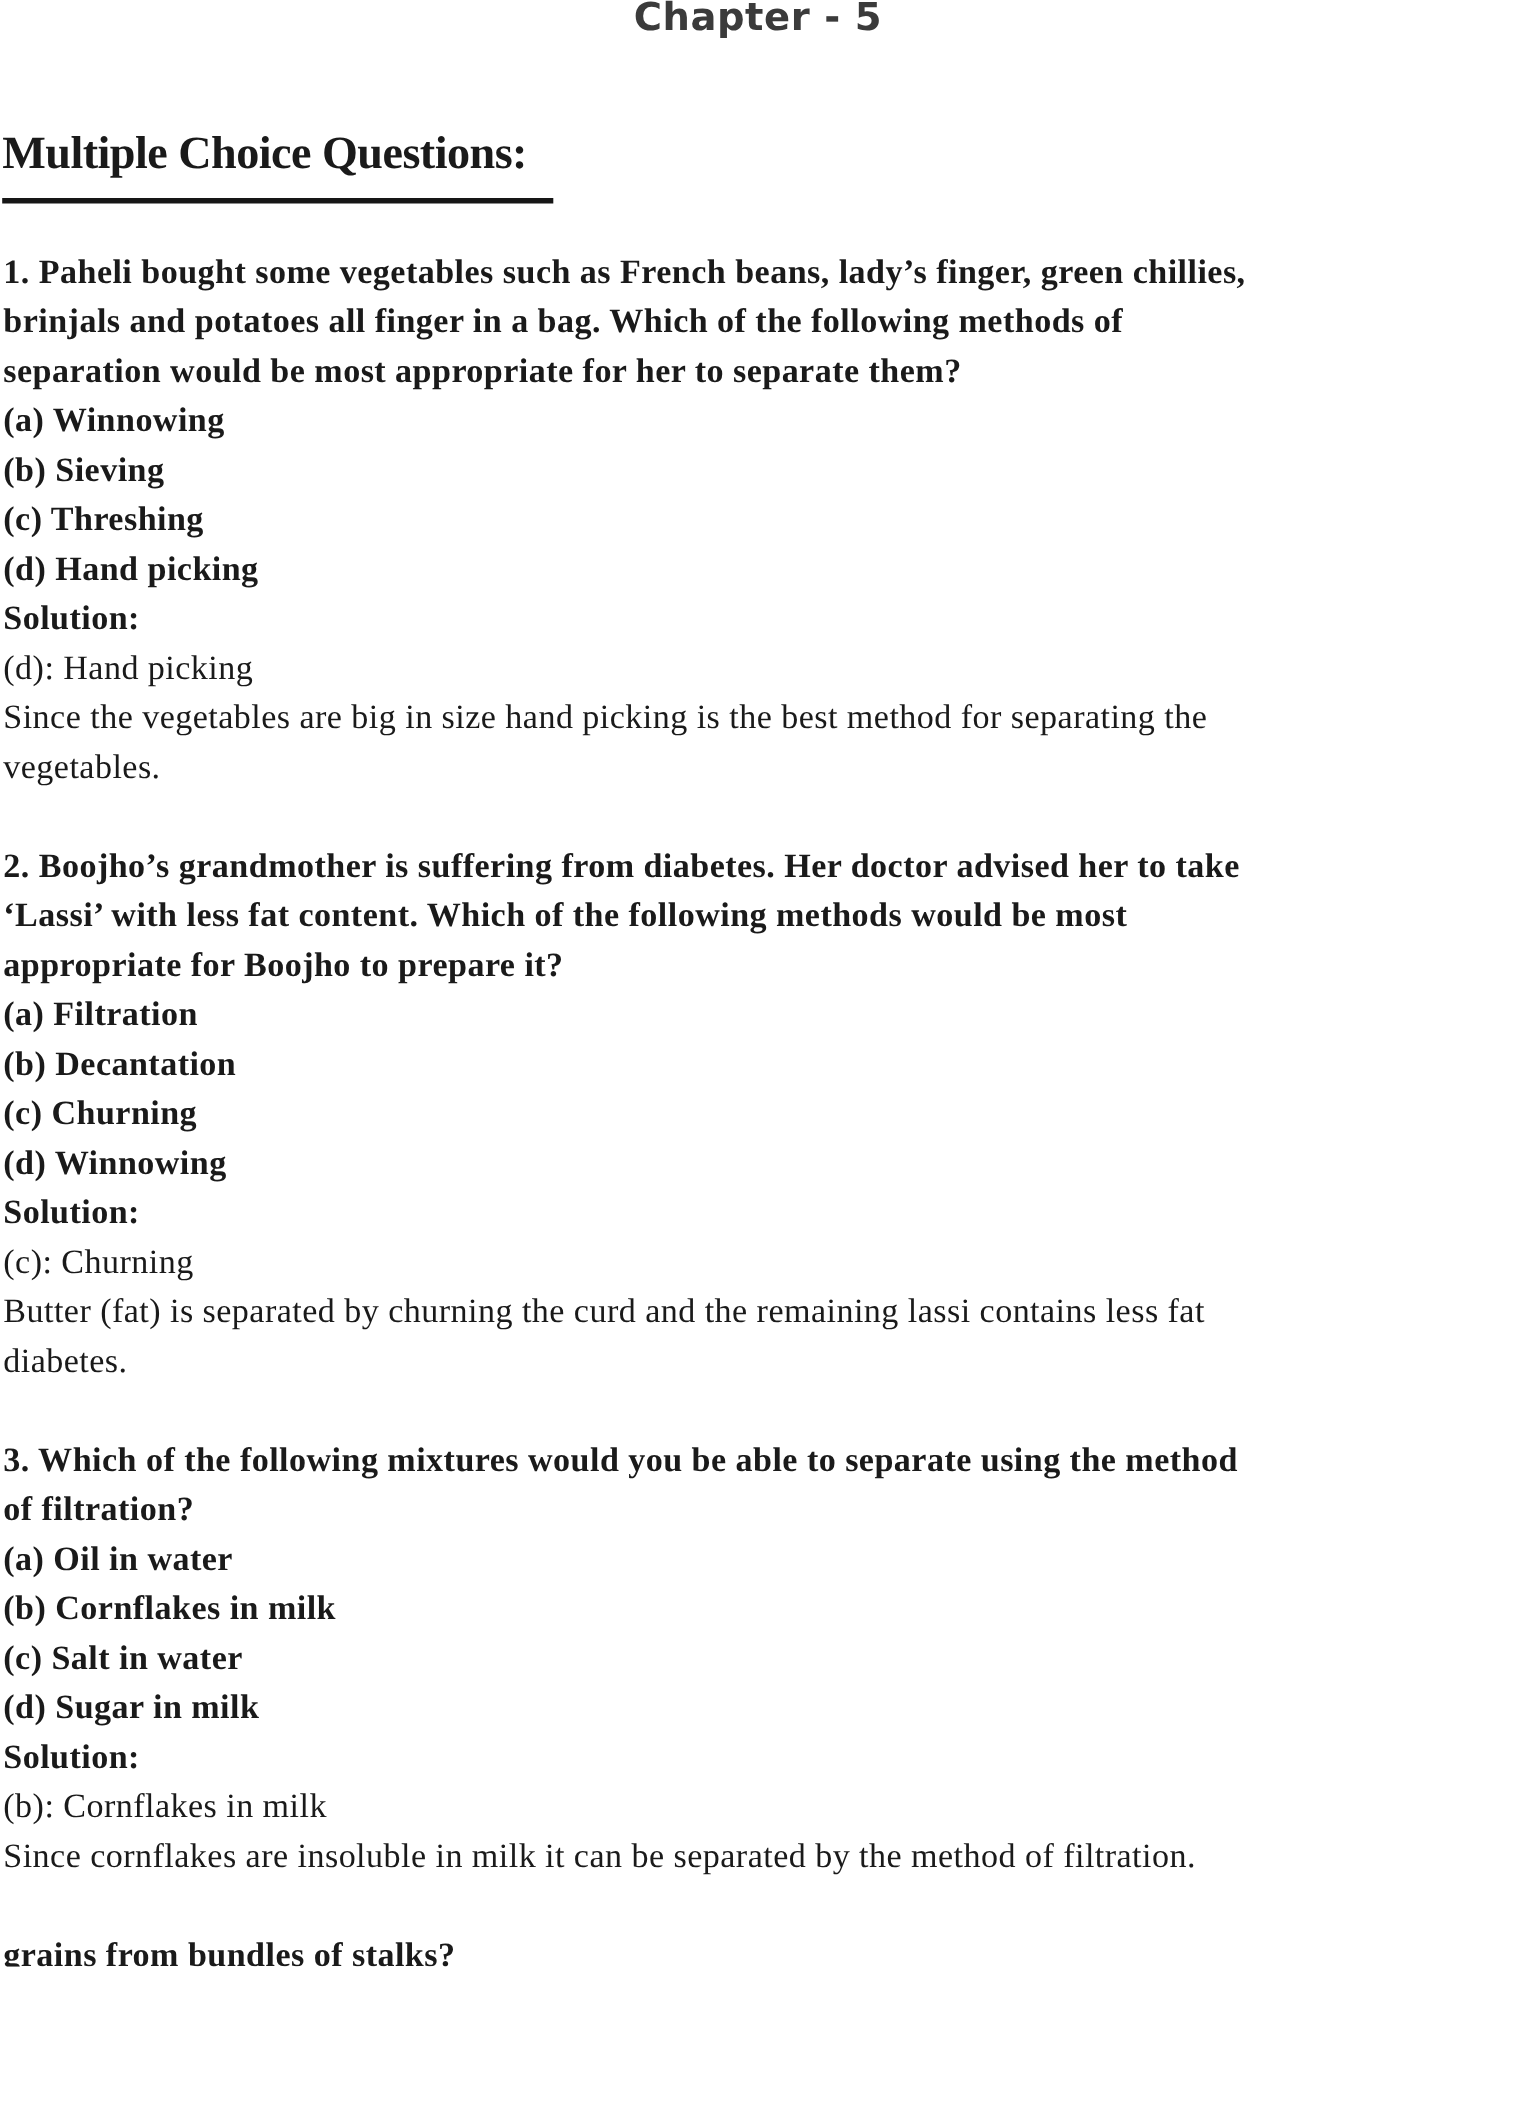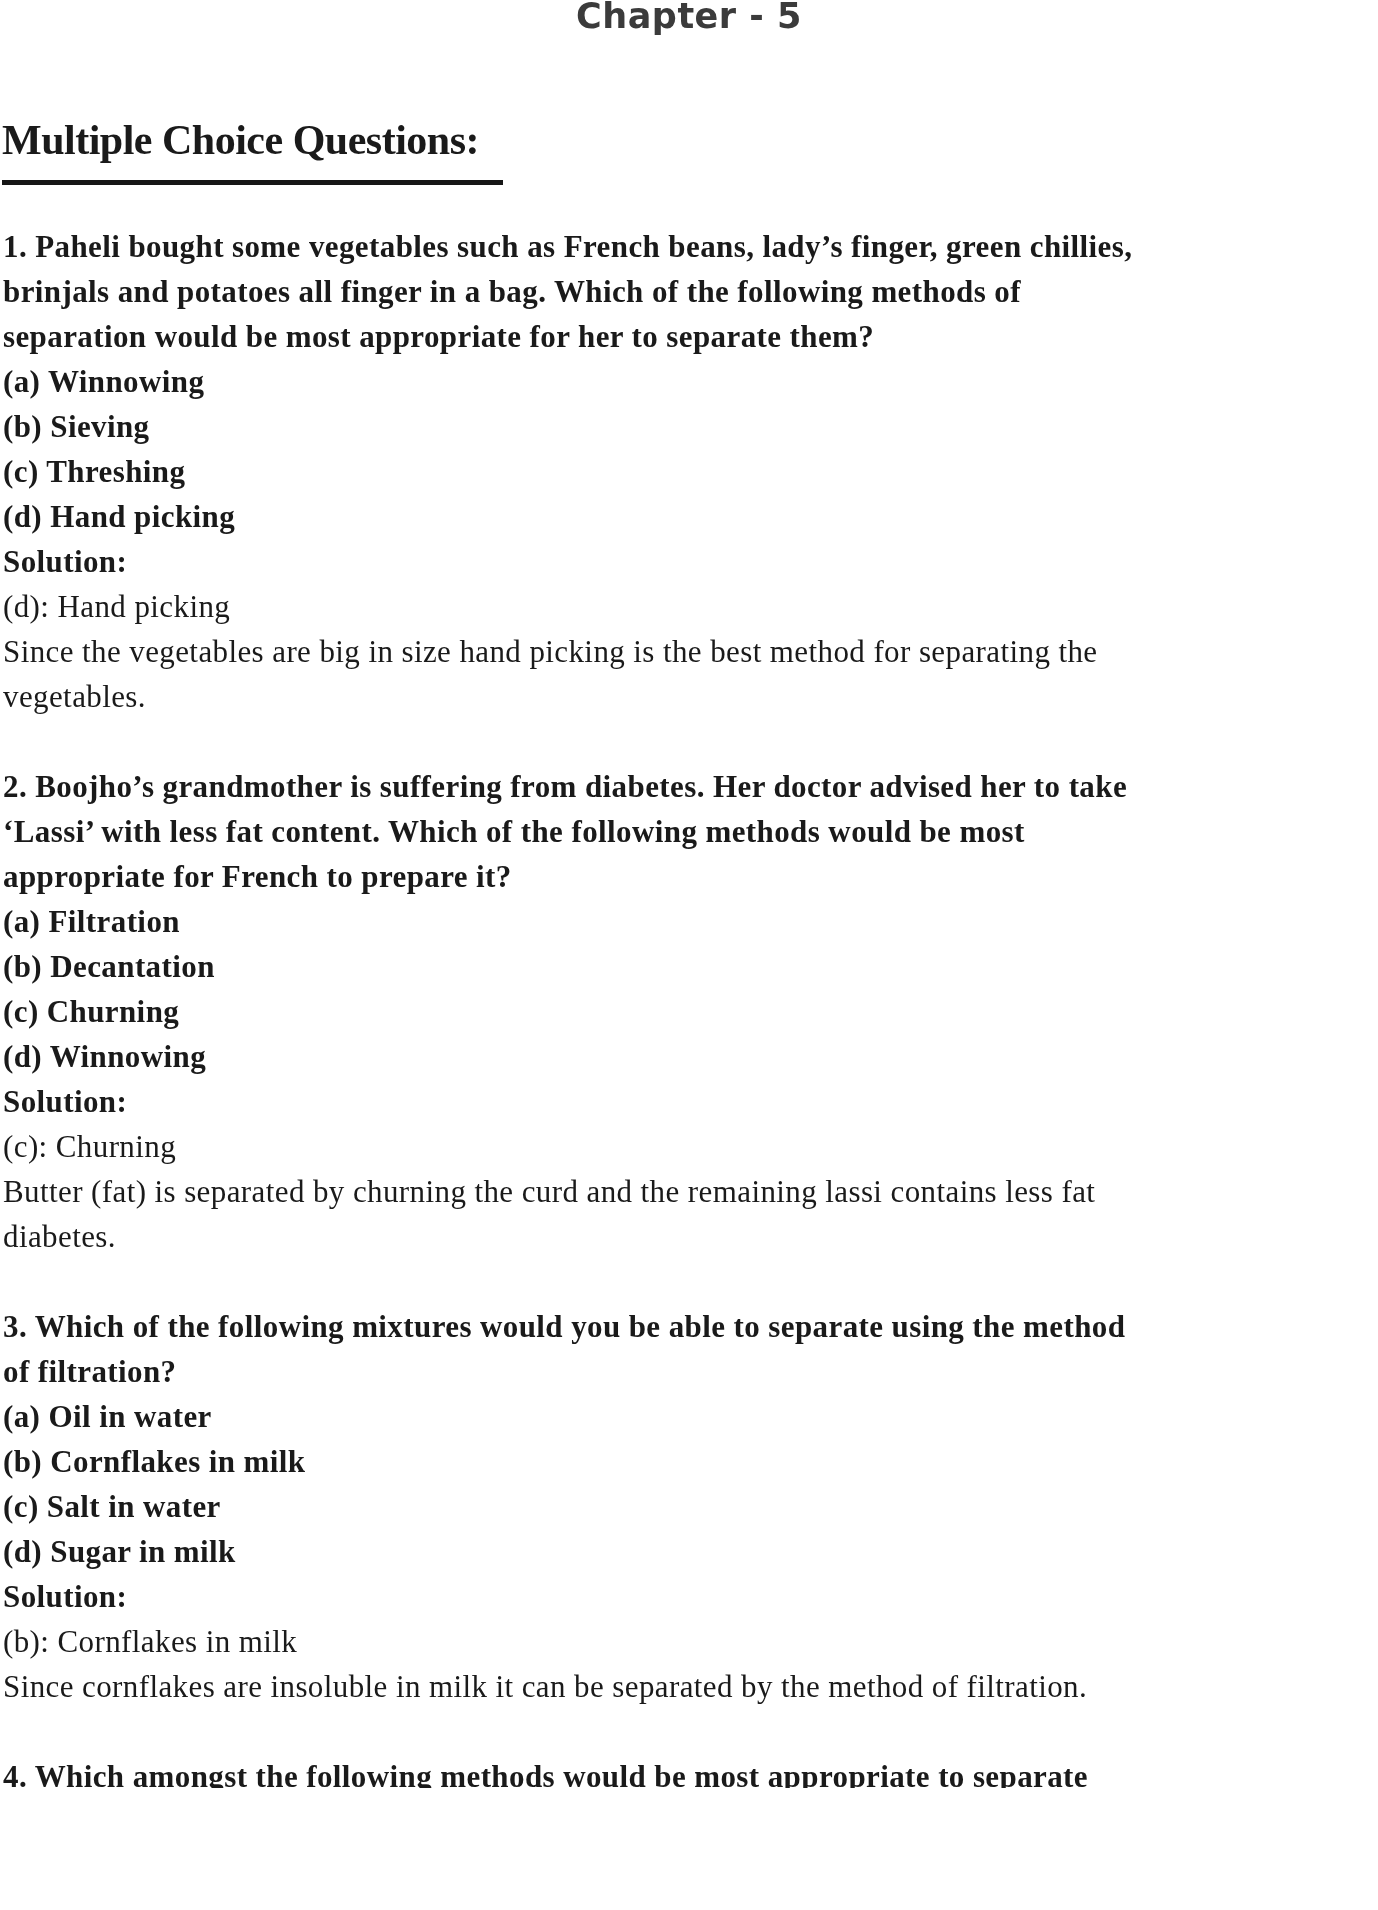--- a/index.html
+++ b/index.html
@@ -84,21 +84,21 @@
       <div class="ln b">(d) Hand picking</div>
       <div class="ln b">Solution:</div>
       <div class="ln r">(d): Hand picking</div>
       <div class="ln r">Since the vegetables are big in size hand picking is the best method for separating the</div>
       <div class="ln r">vegetables.</div>
     </section>
 
     <section class="qblock">
       <div class="ln b">2. Boojho’s grandmother is suffering from diabetes. Her doctor advised her to take</div>
       <div class="ln b">‘Lassi’ with less fat content. Which of the following methods would be most</div>
-      <div class="ln b">appropriate for French to prepare it?</div>
+      <div class="ln b">appropriate for Boojho to prepare it?</div>
       <div class="ln b">(a) Filtration</div>
       <div class="ln b">(b) Decantation</div>
       <div class="ln b">(c) Churning</div>
       <div class="ln b">(d) Winnowing</div>
       <div class="ln b">Solution:</div>
       <div class="ln r">(c): Churning</div>
       <div class="ln r">Butter (fat) is separated by churning the curd and the remaining lassi contains less fat</div>
       <div class="ln r">diabetes.</div>
     </section>
 
@@ -108,19 +108,18 @@
       <div class="ln b">(a) Oil in water</div>
       <div class="ln b">(b) Cornflakes in milk</div>
       <div class="ln b">(c) Salt in water</div>
       <div class="ln b">(d) Sugar in milk</div>
       <div class="ln b">Solution:</div>
       <div class="ln r">(b): Cornflakes in milk</div>
       <div class="ln r">Since cornflakes are insoluble in milk it can be separated by the method of filtration.</div>
     </section>
 
     <section class="qblock">
-      <div class="ln b">4. Which amongst the following methods would be most appropriate to separate</div>
       <div class="ln b">grains from bundles of stalks?</div>
       <div class="ln b">(a) Hand picking</div>
     </section>
 
   </div>
 </div>
 
 </body></html>

